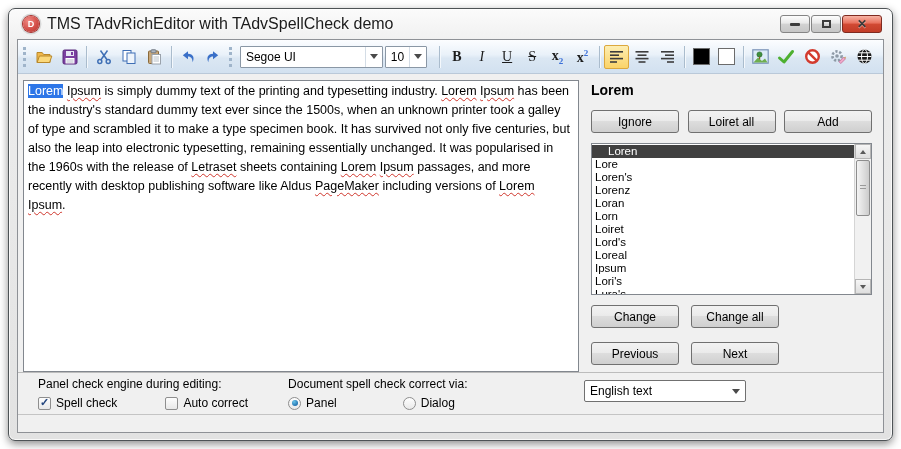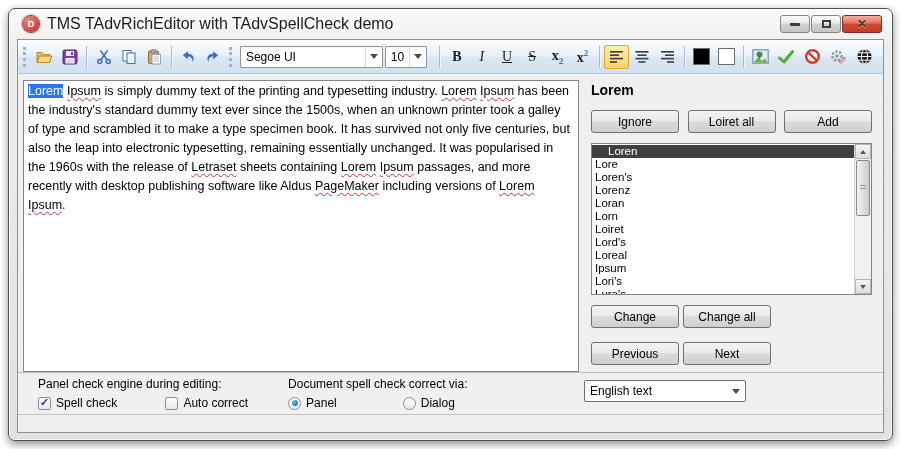--- a/index.html
+++ b/index.html
@@ -60,21 +60,21 @@
   .editor { flex:1 1 auto; background:#fff; border:1px solid #82878e; padding:1px 4px;
     font-size:12.5px; line-height:19px; color:#000; overflow:hidden; }
   .seg.miss { text-decoration-line:underline; text-decoration-style:wavy; text-decoration-color:#cf352b;
     text-decoration-thickness:1px; text-underline-offset:2px; }
   .seg.sel { background:#2d76e8; color:#fff; }
 
   
   .panel { flex:0 0 285px; margin-left:10px; display:flex; flex-direction:column; }
   .panel-title { font-size:14px; font-weight:bold; color:#000; margin:2px 0 12px 2px; }
   .btnrow { display:flex; justify-content:space-between; padding:0 2px; }
-  .btnrow.left { justify-content:flex-start; gap:4px; }
+  .btnrow.left { justify-content:flex-start; gap:12px; }
   .w7btn { width:88px; height:23px; border:1px solid #707070; border-radius:3px; font-size:12px; color:#000;
     display:flex; align-items:center; justify-content:center;
     background:linear-gradient(180deg,#f2f2f2 0%,#ebebeb 45%,#dddddd 50%,#cfcfcf 100%); }
   .listbox { height:152px; margin:10px 2px 10px 2px; background:#fff; border:1px solid #82878e;
     display:flex; overflow:hidden; }
   .list-items { flex:1 1 auto; overflow:hidden; padding-top:1px; }
   .li { height:13px; line-height:13px; font-size:11.5px; padding-left:3px; white-space:nowrap; color:#000; }
   .li.selected { background:#404040; color:#fff;padding-left:16px; }
   .vscroll { flex:0 0 17px; background:#f1f1f1; border-left:1px solid #d5d5d5; display:flex; flex-direction:column; }
   .sc-btn { height:15px; display:flex; align-items:center; justify-content:center; background:linear-gradient(180deg,#f6f6f6,#dedede); border:1px solid #b5b5b5; }

